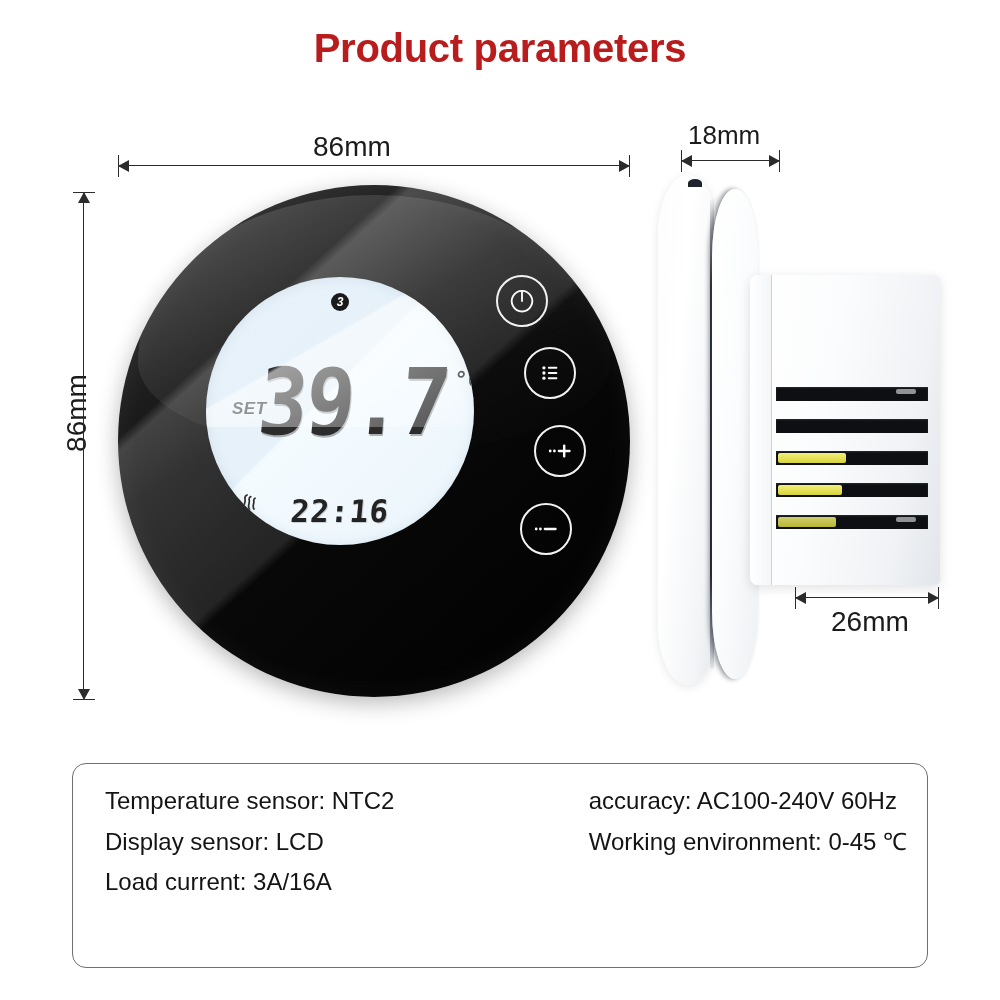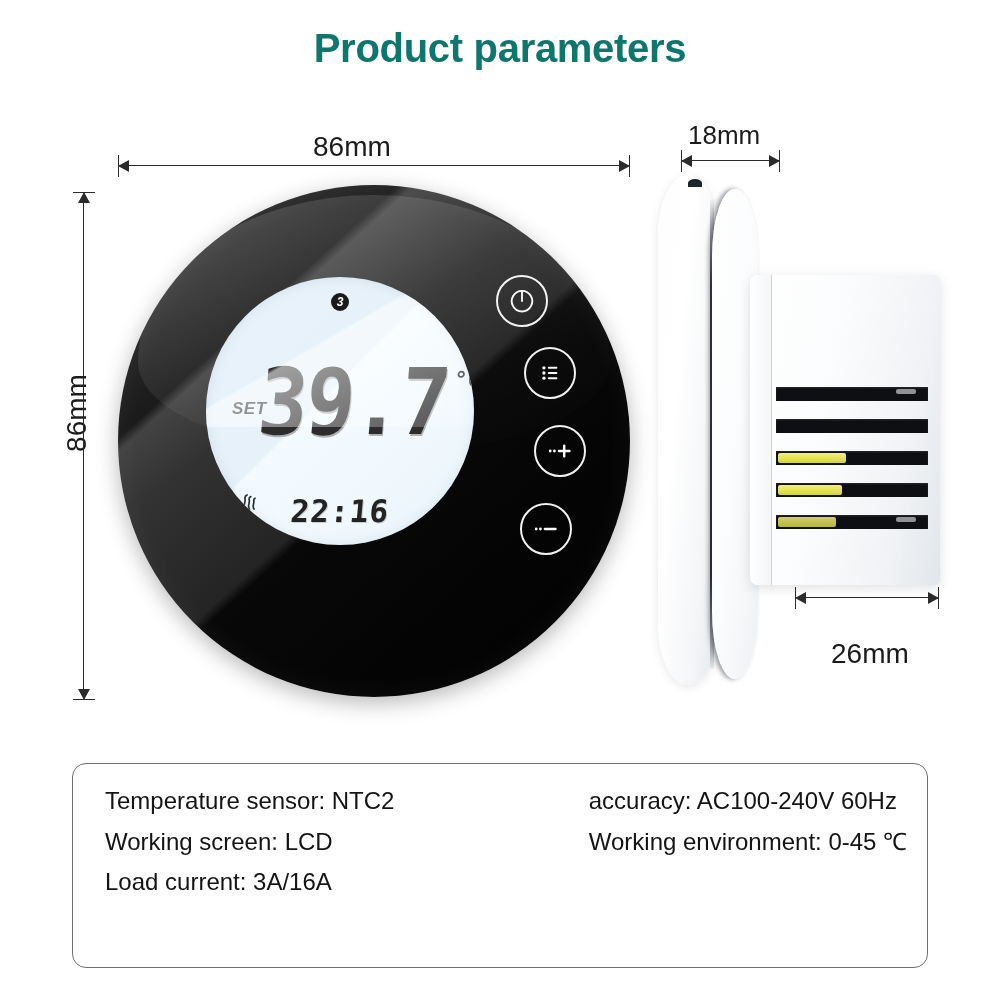--- a/index.html
+++ b/index.html
@@ -8,21 +8,21 @@
     background: #ffffff;
     font-family: "Liberation Sans", sans-serif;
     overflow: hidden;
   }
   #page { position: relative; width: 1000px; height: 1000px; background: #fff; }
 
   
   .page-title {
     position: absolute; left: 0; top: 26px; width: 1000px;
     text-align: center;
-    font-size: 40px; font-weight: 700; color: #0f766e;
+    font-size: 40px; font-weight: 700; color: #b91c1c;
     letter-spacing: -0.3px;
   }
 
   
   .dim-label { position: absolute; color: #1b1b1b; white-space: nowrap; }
 
   .dim-h { position: absolute; height: 12px; }
   .dim-h .line {
     position: absolute; left: 0; right: 0; top: 5px;
     height: 1.4px; background: #2b2b2b;
@@ -53,21 +53,21 @@
   .dim-v .cap-t, .dim-v .cap-b {
     position: absolute; left: -5px; width: 22px; height: 1.4px; background: #2b2b2b;
   }
   .dim-v .cap-t { top: 0; }
   .dim-v .cap-b { bottom: 0; }
 
   .label-86w { left: 313px; top: 131px; font-size: 28px; }
   .label-86h { left: 38px; top: 397px; font-size: 28px;
                transform: rotate(-90deg); transform-origin: center; }
   .label-18  { left: 688px; top: 120px; font-size: 26px; }
-  .label-26  { left: 831px; top: 606px; font-size: 28px; margin-top: 32px; }
+  .label-26  { left: 831px; top: 606px; font-size: 28px; }
 
   
   .front-view {
     position: absolute; left: 118px; top: 185px;
     width: 512px; height: 512px;
   }
   .disc {
     position: absolute; inset: 0;
     border-radius: 50%;
     background:
@@ -372,21 +372,21 @@
     <div class="slot" style="top:350px;">
         <div class="wire" style="width:58px; opacity:0.85;"></div>
         <div class="glint"></div>
       </div>
   </div>
 
   <div class="spec-box">
     <div class="spec-cols">
       <div class="spec-col left">
         <div class="spec-line">Temperature sensor: NTC2</div>
-        <div class="spec-line">Working screen: LCD</div>
+        <div class="spec-line">Display sensor: LCD</div>
         <div class="spec-line">Load current: 3A/16A</div>
       </div>
       <div class="spec-col right">
         <div class="spec-line">accuracy: AC100-240V 60Hz</div>
         <div class="spec-line">Working environment: 0-45 ℃</div>
       </div>
     </div>
   </div>
 
 </div>

